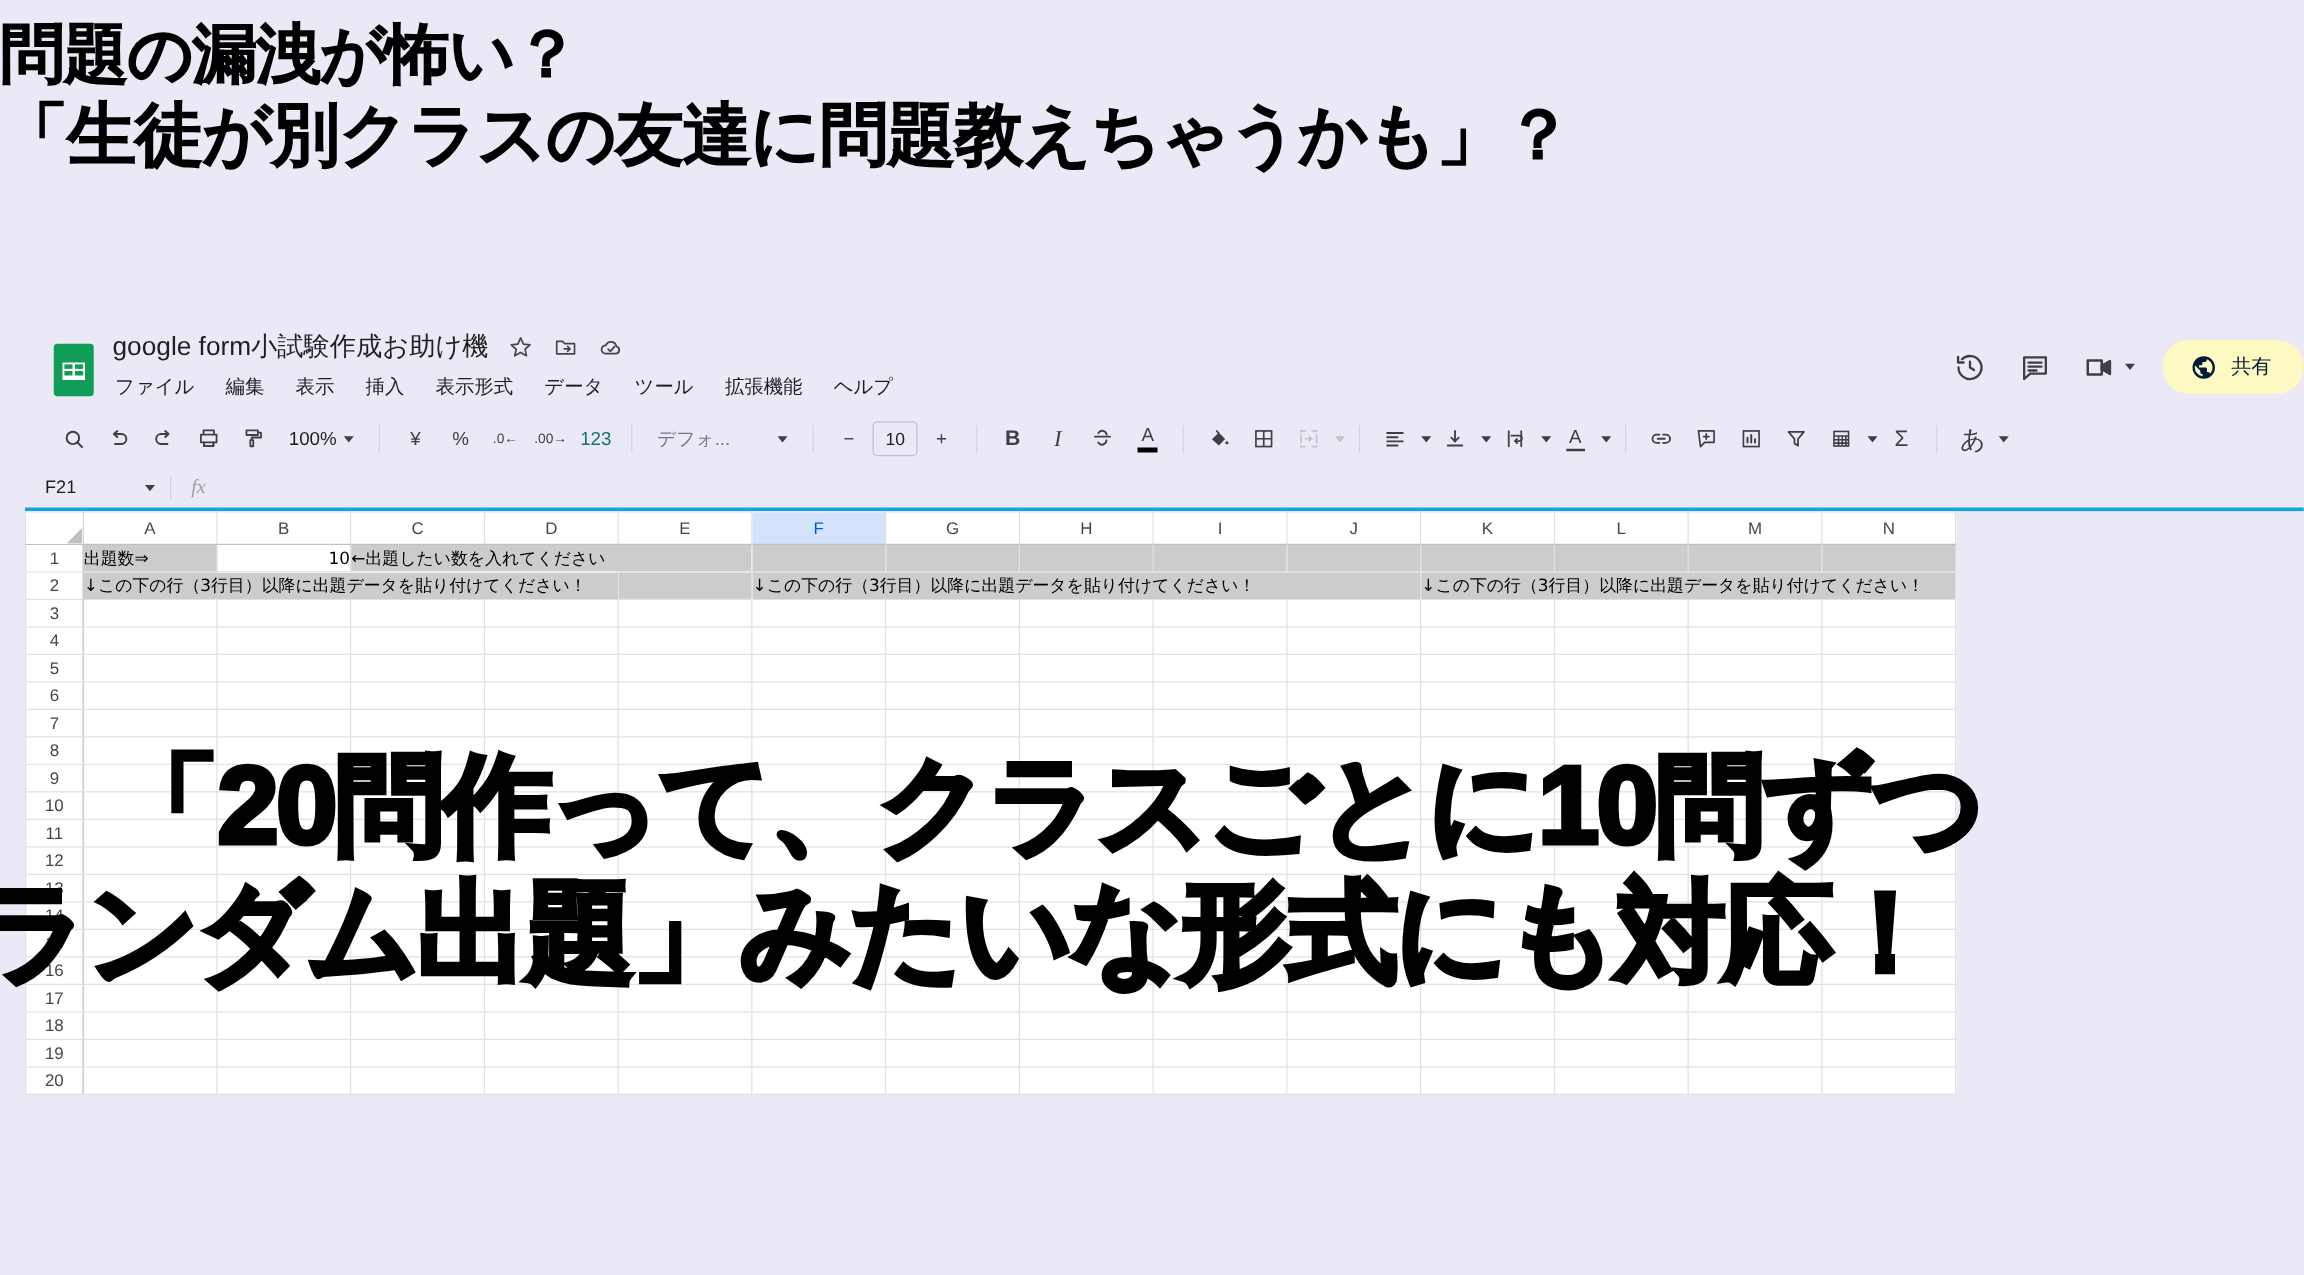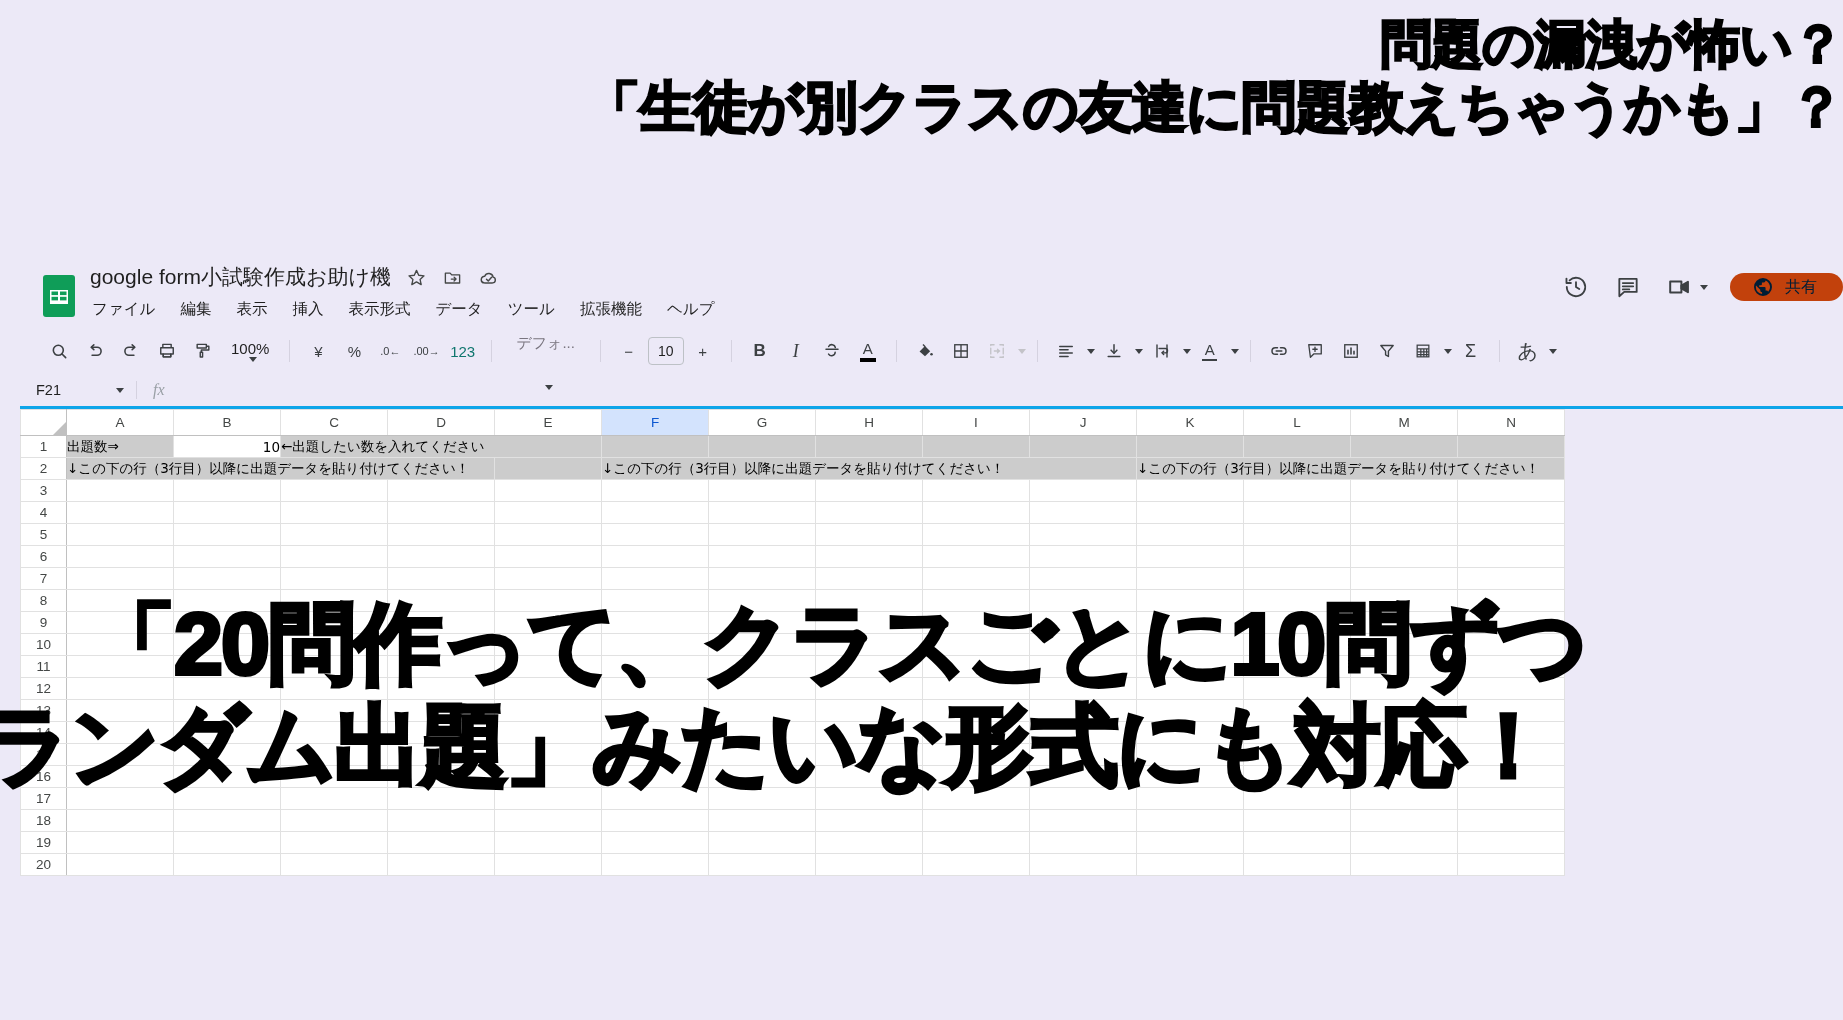--- a/index.html
+++ b/index.html
@@ -14,23 +14,23 @@
     overflow: hidden;
     position: relative;
   }
 
   
   #headline {
     position: absolute;
     left: 0; top: 0;
     width: 1843px;
     height: 250px;
-    text-align: right;
+    text-align: left;
     color: #000;
-    font-weight: 700;
+    font-weight: 400;
     letter-spacing: -1px;
     line-height: 1.02;
     padding-top: 18px;
     box-sizing: border-box;
   }
   #headline .hl-line1 {
     font-size: 52px;
     display: block;
     -webkit-text-stroke: 2.5px #000;
   }
@@ -125,23 +125,23 @@
   }
   #meet-btn {
     display: flex;
     align-items: center;
     gap: 5px;
   }
   #share-button {
     display: flex;
     align-items: center;
     gap: 11px;
-    background: #c2410c;
+    background: #fef9c3;
     color: #001d35;
-    height: 28px;
+    height: 43px;
     padding: 0 26px 0 22px;
     border-radius: 21px;
     font-size: 16px;
     border: none;
     cursor: pointer;
     font-family: inherit;
   }
 
   
   #toolbar {
@@ -165,21 +165,21 @@
     flex: none;
   }
   .tb.disabled { color: #0f766e; }
   .tb-sep {
     width: 1px;
     height: 22px;
     background: #d5d2e0;
     margin: 0 9px;
     flex: none;
   }
-  .tb-wide { min-width: auto; padding: 0 9px; flex-direction: column; }
+  .tb-wide { min-width: auto; padding: 0 9px; }
   .tb-arrow {
     width: 0; height: 0;
     border-left: 4.5px solid transparent;
     border-right: 4.5px solid transparent;
     border-top: 5px solid #3c4043;
     margin-left: 6px;
   }
   #zoom-select { font-size: 15px; color: #1f1f1f; }
   #font-select {
     font-size: 15px;

